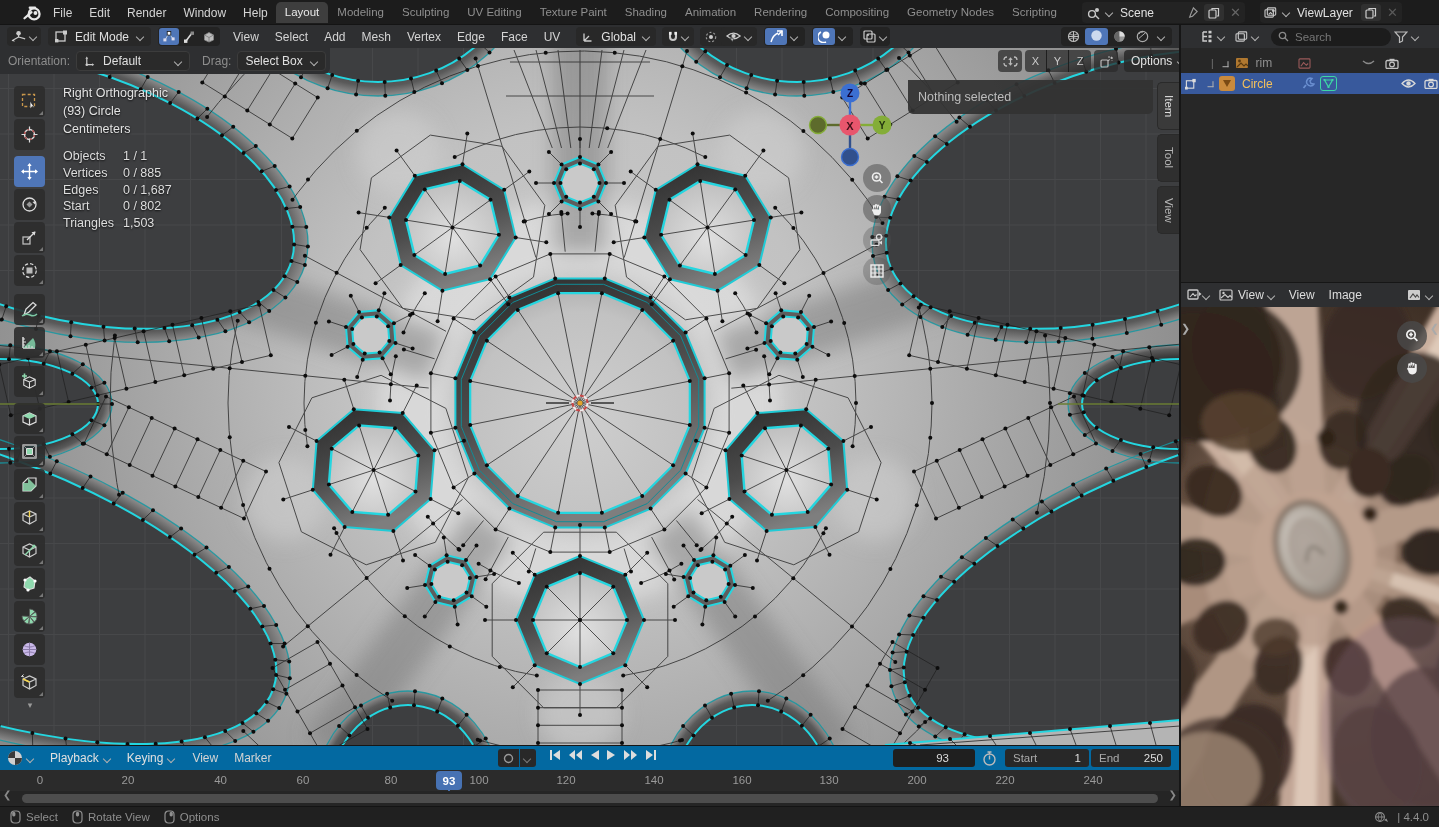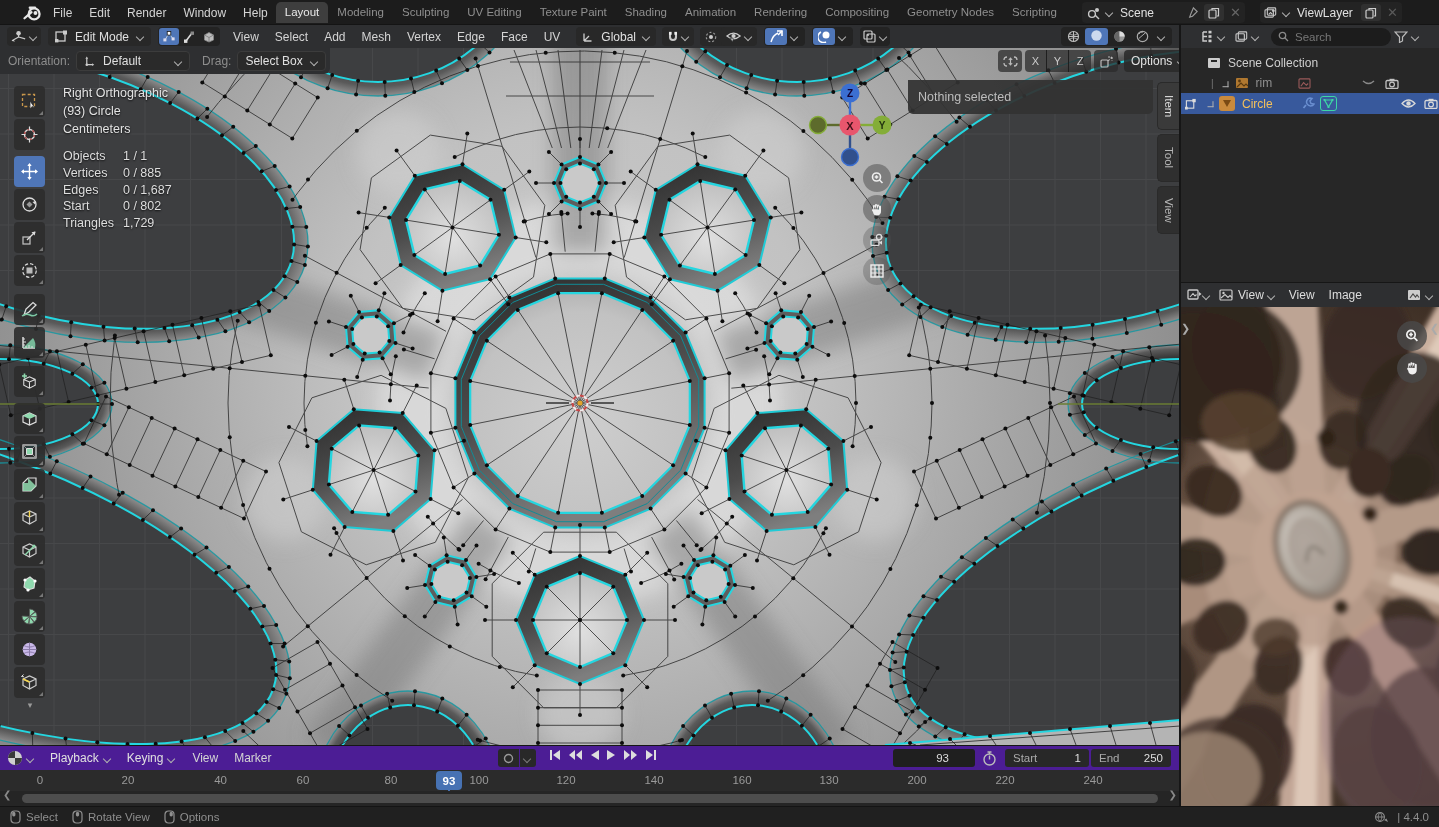--- a/index.html
+++ b/index.html
@@ -1868,21 +1868,21 @@
 <div class="row">
       <span style="width:60px">Edges</span>
       <span>0 / 1,687</span>
     </div>
 <div class="row">
       <span style="width:60px">Start</span>
       <span>0 / 802</span>
     </div>
 <div class="row">
       <span style="width:60px">Triangles</span>
-      <span>1,729</span>
+      <span>1,503</span>
     </div>
 </div>
 
 <div class="abs" style="left:805px;top:80px;width:90px;height:90px">
 <svg width="90" height="90" viewBox="0 0 90 90">
 <line x1="45" y1="13" x2="45" y2="45" stroke="#3b6fd2" stroke-width="2.4"></line>
 <line x1="45" y1="45" x2="77" y2="45" stroke="#84ad38" stroke-width="2.4"></line>
 <line x1="13" y1="45" x2="45" y2="45" stroke="#5d6b2c" stroke-width="2.4"></line>
 <line x1="45" y1="45" x2="45" y2="77" stroke="#31508c" stroke-width="2.4"></line>
 <circle cx="45" cy="13" r="9.5" fill="#3b6fd2"></circle>
@@ -1959,27 +1959,20 @@
           <path d="M7,7l3,3" stroke="#888" stroke-width="1.3"></path>
         </svg>
    <span style="color:#777;font-size:11.5px;margin-left:6px">Search</span>
   </div>
   <svg width="14" height="12" viewBox="0 0 14 12" style="margin-left:auto">
         <path d="M1,1 h12 l-4.5,5 v4 l-3,1.5 v-5.5Z" fill="none" stroke="#bbb" stroke-width="1.2"></path>
       </svg>
   <span class="chev"></span>
  </div>
  <div style="padding-top:5px">
-  <div class="row" style="height:20px;padding-left:26px">
-   <svg width="14" height="12" viewBox="0 0 14 12">
-          <rect x="1" y="1" width="12" height="10" rx="1" fill="#ccc"></rect>
-          <rect x="4" y="3" width="6" height="2" fill="#272727"></rect>
-        </svg>
-   <span style="color:#cfcfcf;font-size:12px;margin-left:7px">Scene Collection</span>
-  </div>
   <div class="row" style="height:20px;padding-left:30px">
    <span style="color:#777;font-size:10px">|</span>
    <span class="chev" style="transform:rotate(-45deg);margin:0 6px 0 8px"></span>
    <svg width="14" height="12" viewBox="0 0 14 12">
           <rect x="1" y="1" width="12" height="10" rx="1" fill="#b07830"></rect>
           <circle cx="4.5" cy="4" r="1.4" fill="#5a3a10"></circle>
           <path d="M2,10 L6,6 L9,9 L11,7 L13,9" stroke="#5a3a10" stroke-width="1.2" fill="none"></path>
         </svg>
    <span style="color:#909090;font-size:12px;margin-left:7px;width:42px">rim</span>
    <svg width="13" height="11" viewBox="0 0 14 12">
@@ -2177,21 +2170,21 @@
    <svg width="15" height="16" viewBox="0 0 14 15">
           <path d="M3,8 V4 a1,1 0 0 1 2,0 M5,7 V3 a1,1 0 0 1 2,0 M7,7 V3.6 a1,1 0 0 1 2,0 M9,7.4 V4.6 a1,1 0 0 1 2,0 V9 a4,4 0 0 1 -4,4.5 a4,4 0 0 1 -4,-3.5 L2,8.5 a1.2,1.2 0 0 1 1,-1.4" fill="#f0f0f0"></path>
         </svg>
   </div>
   <div style="position:absolute;left:0;top:15px;color:#aaa;font-size:11px">❯</div>
   <div style="position:absolute;right:0;top:15px;color:#aaa;font-size:11px">❮</div>
  </div>
 </div>
 
 <div class="abs" style="left:0;top:746px;width:1180px;height:60px;background:#2b2b2b">
- <div class="row" style="height:24px;background:#4c1d95;padding:8px 7px">
+ <div class="row" style="height:24px;background:#0369a1;padding:8px 7px">
   <svg width="16" height="16" viewBox="0 0 16 16">
         <circle cx="8" cy="8" r="7" fill="#cfcfcf"></circle>
         <path d="M8,8 L8,1 A7,7 0 0 0 1,8Z" fill="#3a3a3a"></path>
         <path d="M8,8 L8,15 A7,7 0 0 0 15,8Z" fill="#3a3a3a"></path>
       </svg>
   <span class="chev"></span>
   <div class="btn" style="margin-left:9px;background:transparent">
         <span>Playback</span>
         <span class="chev" style="margin-left:5px"></span>
       </div>

